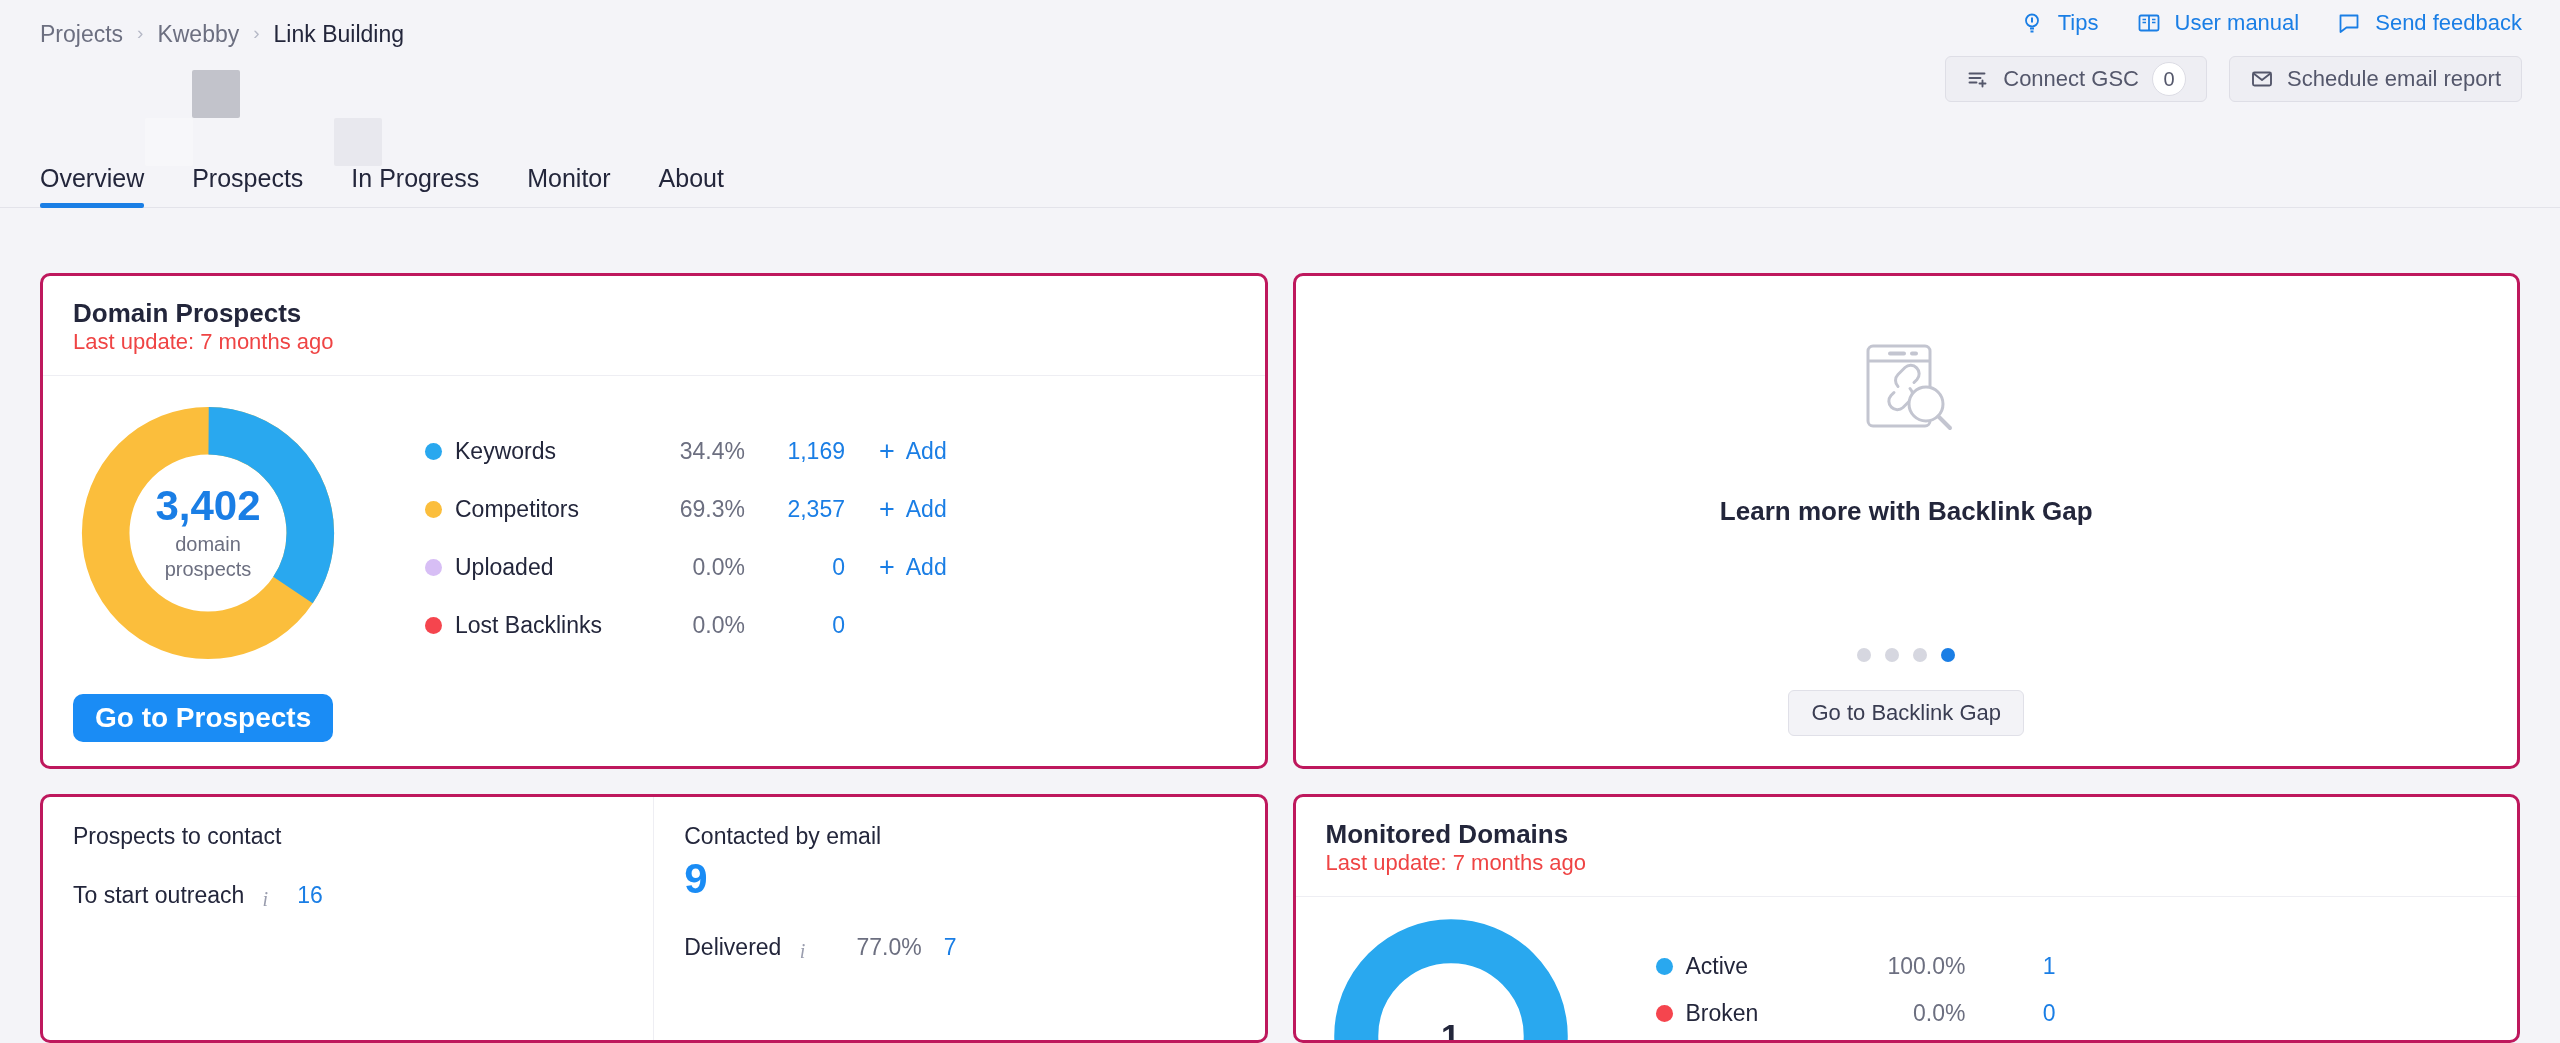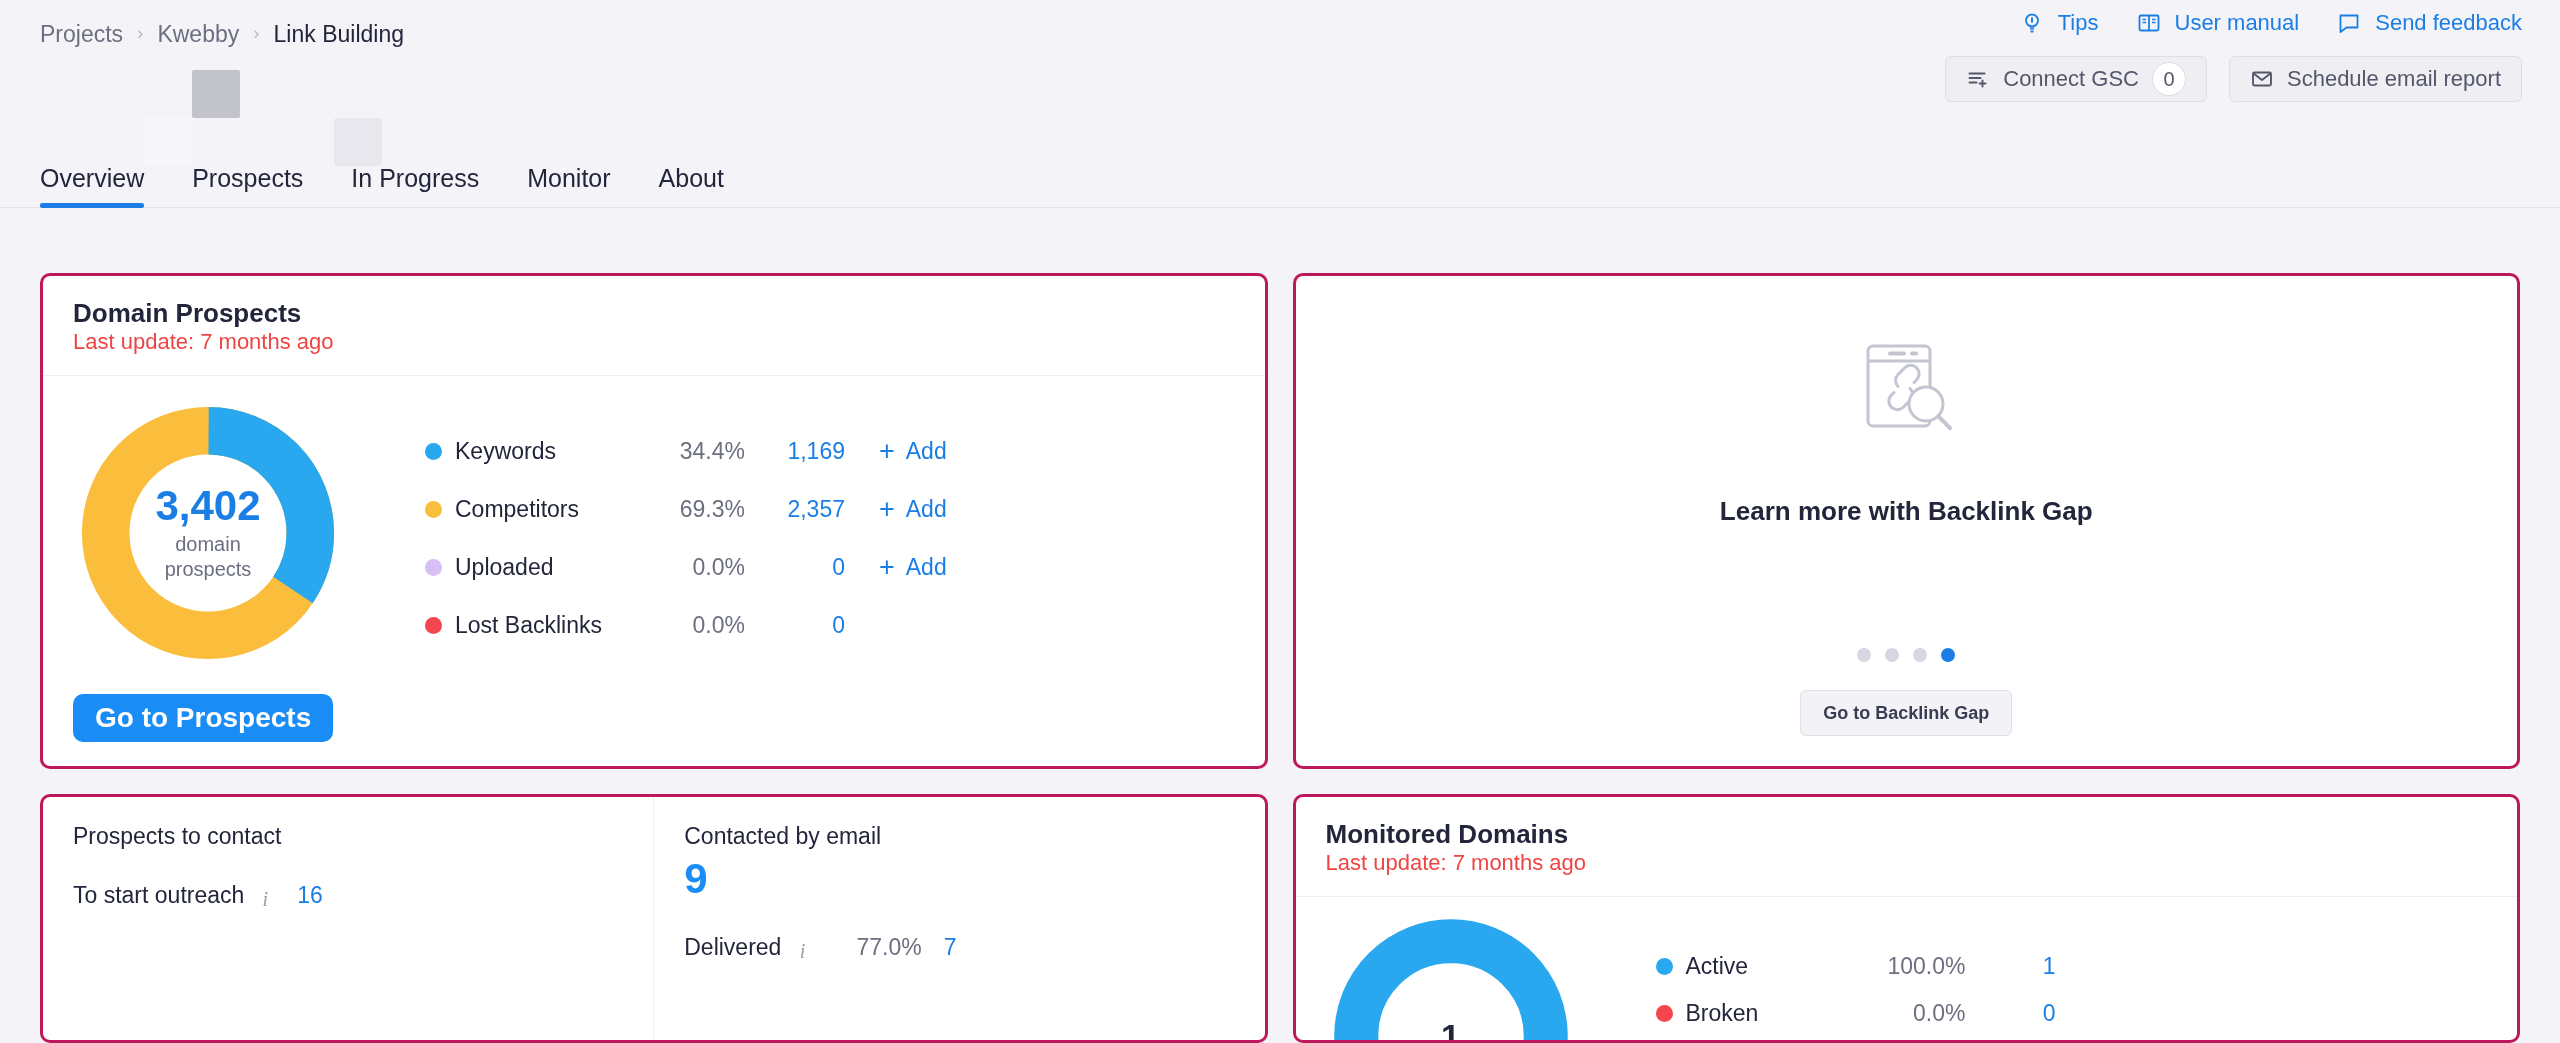--- a/index.html
+++ b/index.html
@@ -136,21 +136,21 @@
   .promo-art { margin-top: 14px; margin-bottom: 42px; }
   .promo-title { font-size: 26px; font-weight: bold; color: #23263b; }
   .promo-text { font-size: 23px; color: #3a3d52; margin-top: 16px; }
   .promo-spacer { flex: 1; }
   .dots { display: flex; gap: 14px; align-items: center; }
   .pdot { width: 14px; height: 14px; border-radius: 50%; background: #d6d7e0; cursor: pointer; }
   .pdot.active { background: #1a7ee5; }
   .ghost-btn {
     margin-top: 28px; height: 46px; padding: 0 22px;
     background: #f3f3f7; border: 1px solid #e0e0e8; border-radius: 6px;
-    font-size: 18px; font-family: inherit; color: #3a3d52; cursor: pointer; font-weight: bold;
+    font-size: 22px; font-family: inherit; color: #3a3d52; cursor: pointer;
   }
 
   
   .progress-body { flex: 1; display: flex; padding: 0; }
   .metric {
     flex: 1; padding: 26px 30px 0 30px;
     border-right: 1px solid #eeeef3;
   }
   .metric:last-child { border-right: none; }
   .metric-label { font-size: 23px; color: #23263b; }

